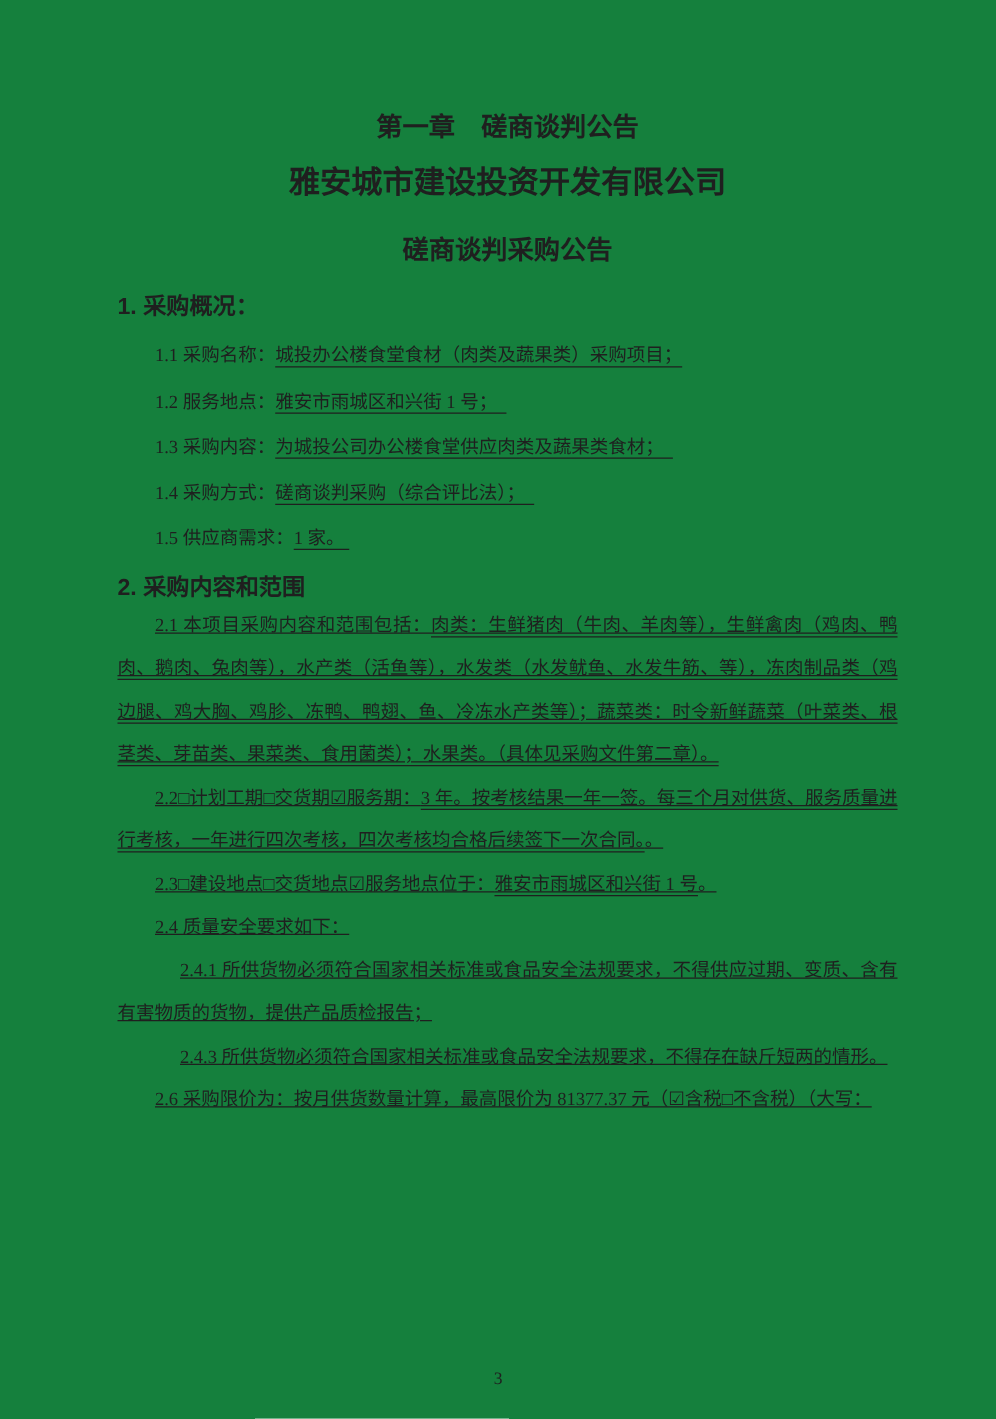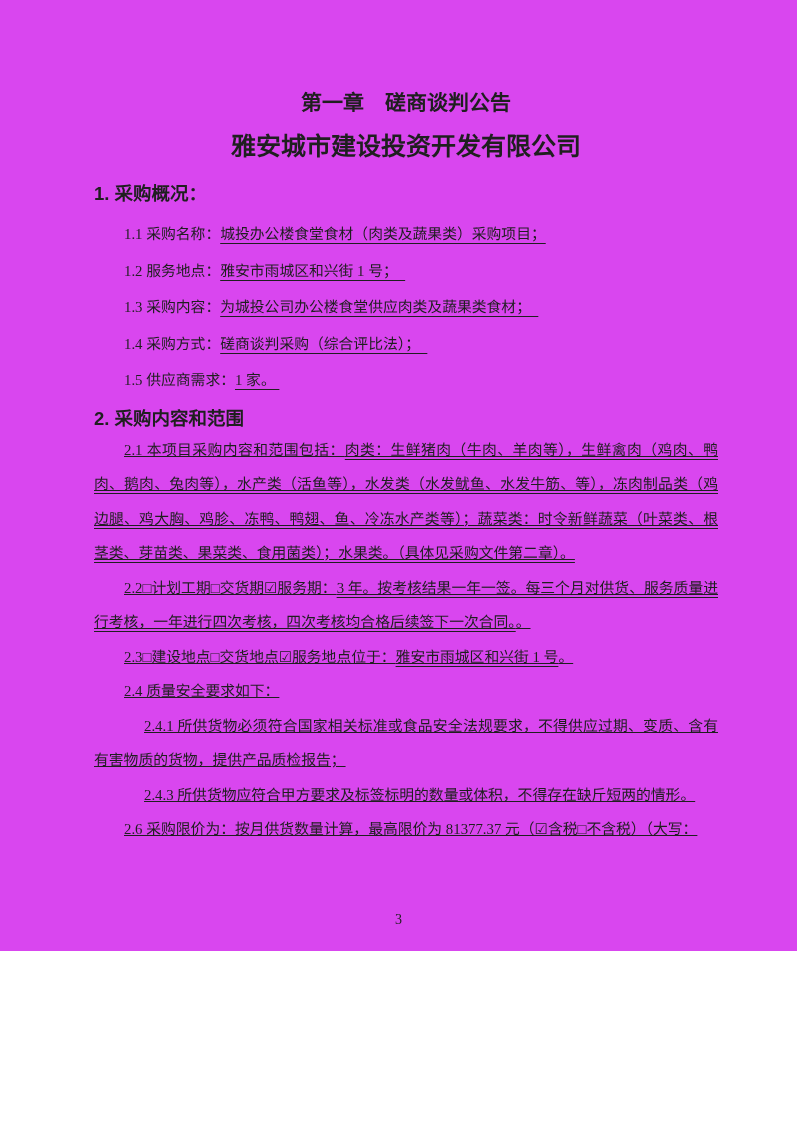--- a/index.html
+++ b/index.html
@@ -3,23 +3,23 @@
 <meta charset="utf-8">
 <style>
   html, body {
     margin: 0;
     padding: 0;
     background: #ffffff;
   }
   .page {
     position: relative;
     width: 797px;
-    height: 951px;
+    height: 1135px;
     box-sizing: border-box;
-    background: #d946ef;
+    background: #15803d;
     color: #1f1f1f;
     font-family: "Liberation Serif", "DejaVu Serif", serif;
     font-size: 14.8px;
     padding: 0 79px 0 94px;
     overflow: hidden;
   }
   
   .titles { text-align: center; padding-top: 88px; }
   .title-1 {
     font-family: "Liberation Sans", "DejaVu Sans", sans-serif;
@@ -87,20 +87,21 @@
   }
 </style>
 </head>
 <body>
 
 <div class="page">
 
   <div class="titles">
     <p class="title-1">第一章　磋商谈判公告</p>
     <p class="title-2">雅安城市建设投资开发有限公司</p>
+    <p class="title-4">磋商谈判采购公告</p>
   </div>
 
   <p class="sec-heading h-1">1. 采购概况：</p>
 
   <div>
     <p class="overview-item"><span>1.1 采购名称：</span><span class="u">城投办公楼食堂食材（肉类及蔬果类）采购项目；</span></p>
     <p class="overview-item"><span>1.2 服务地点：</span><span class="u">雅安市雨城区和兴街 1 号；&nbsp;&nbsp;</span></p>
     <p class="overview-item"><span>1.3 采购内容：</span><span class="u">为城投公司办公楼食堂供应肉类及蔬果类食材；&nbsp;&nbsp;</span></p>
     <p class="overview-item"><span>1.4 采购方式：</span><span class="u">磋商谈判采购（综合评比法）；&nbsp;&nbsp;</span></p>
     <p class="overview-item"><span>1.5 供应商需求：</span><span class="u">1 家。&nbsp;</span></p>
@@ -112,20 +113,20 @@
 
   <p class="para"><span>2.2□计划工期□交货期☑服务期：</span><span class="u">3 年。按考核结果一年一签。每三个月对供货、服务质量进行考核，一年进行四次考核，四次考核均合格后续签下一次合同。</span><span>。</span></p>
 
   <p class="para"><span>2.3□建设地点□交货地点☑服务地点位于：</span><span class="u">雅安市雨城区和兴街 1 号</span><span>。</span></p>
 
   <p class="para">2.4 质量安全要求如下：</p>
 
   <p class="para deep-indent">2.4.1 所供货物必须符合国家相关标准或食品安全法规要求，不得供应过期、变质、含有有害物质的货物，提供产品质检报告；</p>
 
 
-  <p class="para deep-indent">2.4.3 所供货物应符合甲方要求及标签标明的数量或体积，不得存在缺斤短两的情形。</p>
+  <p class="para deep-indent">2.4.3 所供货物必须符合国家相关标准或食品安全法规要求，不得存在缺斤短两的情形。</p>
 
 
   <p class="para">2.6 采购限价为：按月供货数量计算，最高限价为 81377.37 元（☑含税□不含税）（大写：</p>
 
   <div class="page-number">3</div>
 
 </div>
 
 </body></html>

